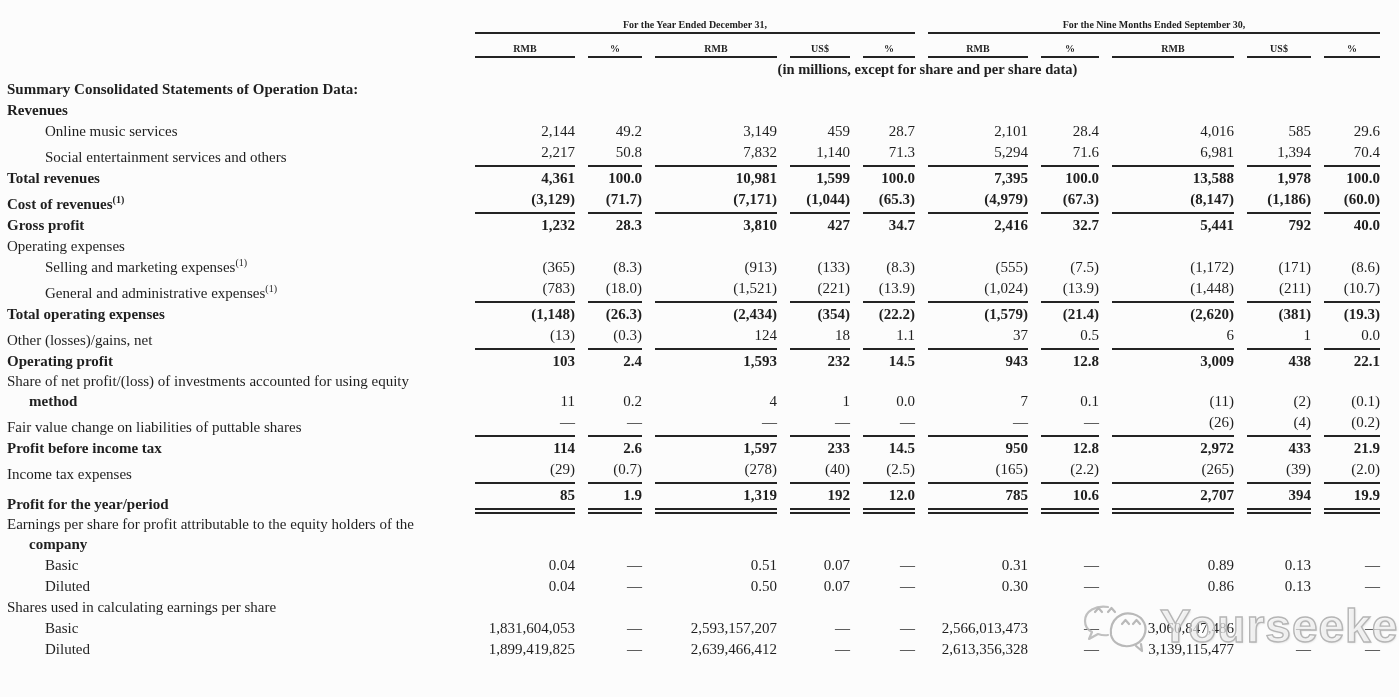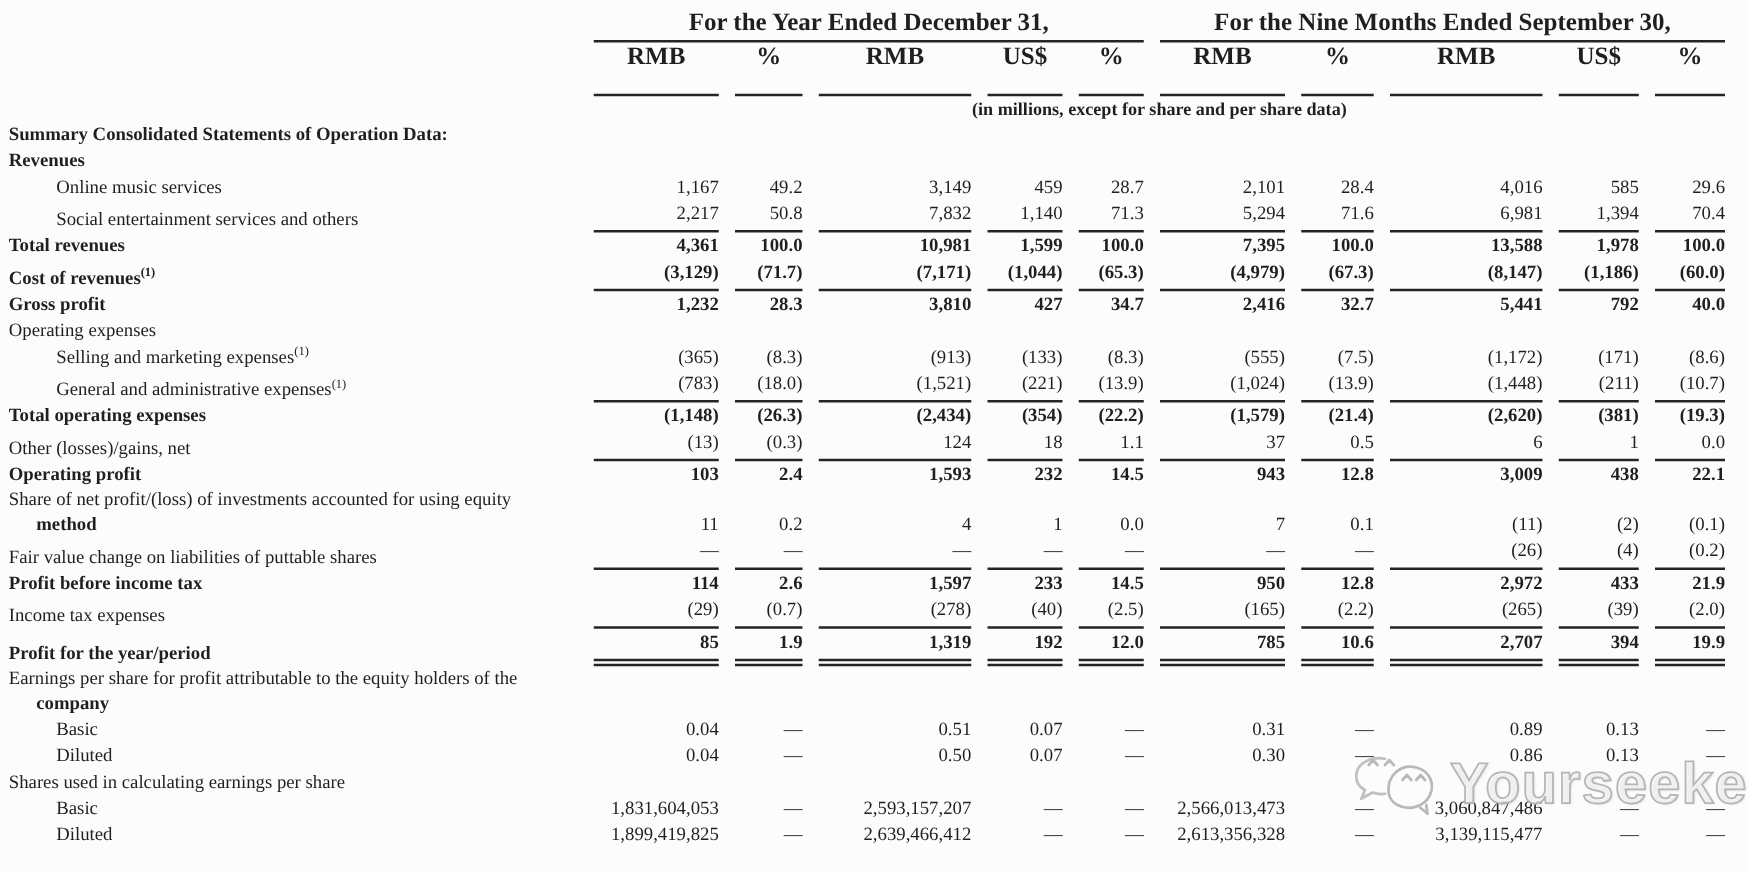--- a/index.html
+++ b/index.html
@@ -15,24 +15,24 @@
   table.fin {
     border-collapse: separate;
     border-spacing: 13px 0;
     table-layout: fixed;
     position: absolute;
     top: 4px;
     left: -6px;
   }
   td { margin: 0; padding: 0; }
   
-  thead td { font-weight: bold; font-size: 20px; vertical-align: bottom; }
+  thead td { font-weight: bold; font-size: 10px; vertical-align: bottom; }
   td.grp  { text-align: center; border-bottom: 2.5px solid #242424; padding-bottom: 2px; height: 26px; white-space: nowrap; }
   td.yr   { text-align: center; border-bottom: 2px solid #242424; padding-bottom: 1px; height: 21px; }
-  td.ch   { text-align: center; border-bottom: 2px solid #242424; padding-bottom: 18px; height: 20px; }
+  td.ch   { text-align: center; border-bottom: 2px solid #242424; padding-bottom: 2px; height: 20px; }
   td.note { text-align: center; height: 20px; font-size: 14.5px; white-space: nowrap; }
   
   tbody td { height: 21px; vertical-align: bottom; font-size: 15px; line-height: 20px; }
   tbody td.num { text-align: right; white-space: nowrap; }
   tr.bold td { font-weight: bold; }
   tbody td.u1 { border-bottom: 2px solid #242424; padding-bottom: 3px; }
   tbody td.u2 { border-bottom: 6px double #242424; padding-bottom: 3px; }
   td.lbl { text-align: left; white-space: nowrap; }
   td.lbl.ind1 { padding-left: 38px; }
   td.lbl .l2 { padding-left: 22px; font-weight: bold; }
@@ -123,21 +123,21 @@
           <td class="num"></td>
           <td class="num"></td>
           <td class="num"></td>
           <td class="num"></td>
           <td class="num"></td>
           <td class="num"></td>
           <td class="num"></td>
         </tr>
         <tr>
           <td class="lbl ind1">Online music services</td>
-          <td class="num">1,167</td>
+          <td class="num">2,144</td>
           <td class="num">49.2</td>
           <td class="num">3,149</td>
           <td class="num">459</td>
           <td class="num">28.7</td>
           <td class="num">2,101</td>
           <td class="num">28.4</td>
           <td class="num">4,016</td>
           <td class="num">585</td>
           <td class="num">29.6</td>
         </tr>

